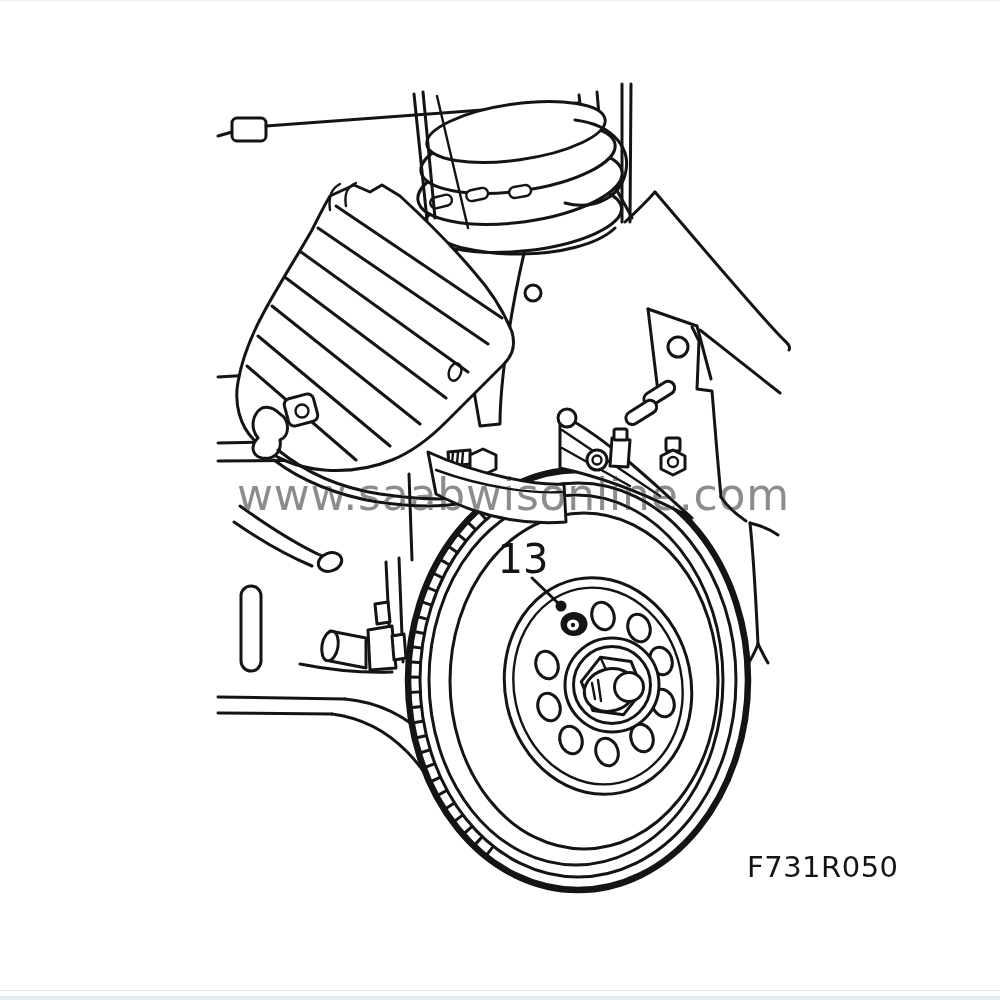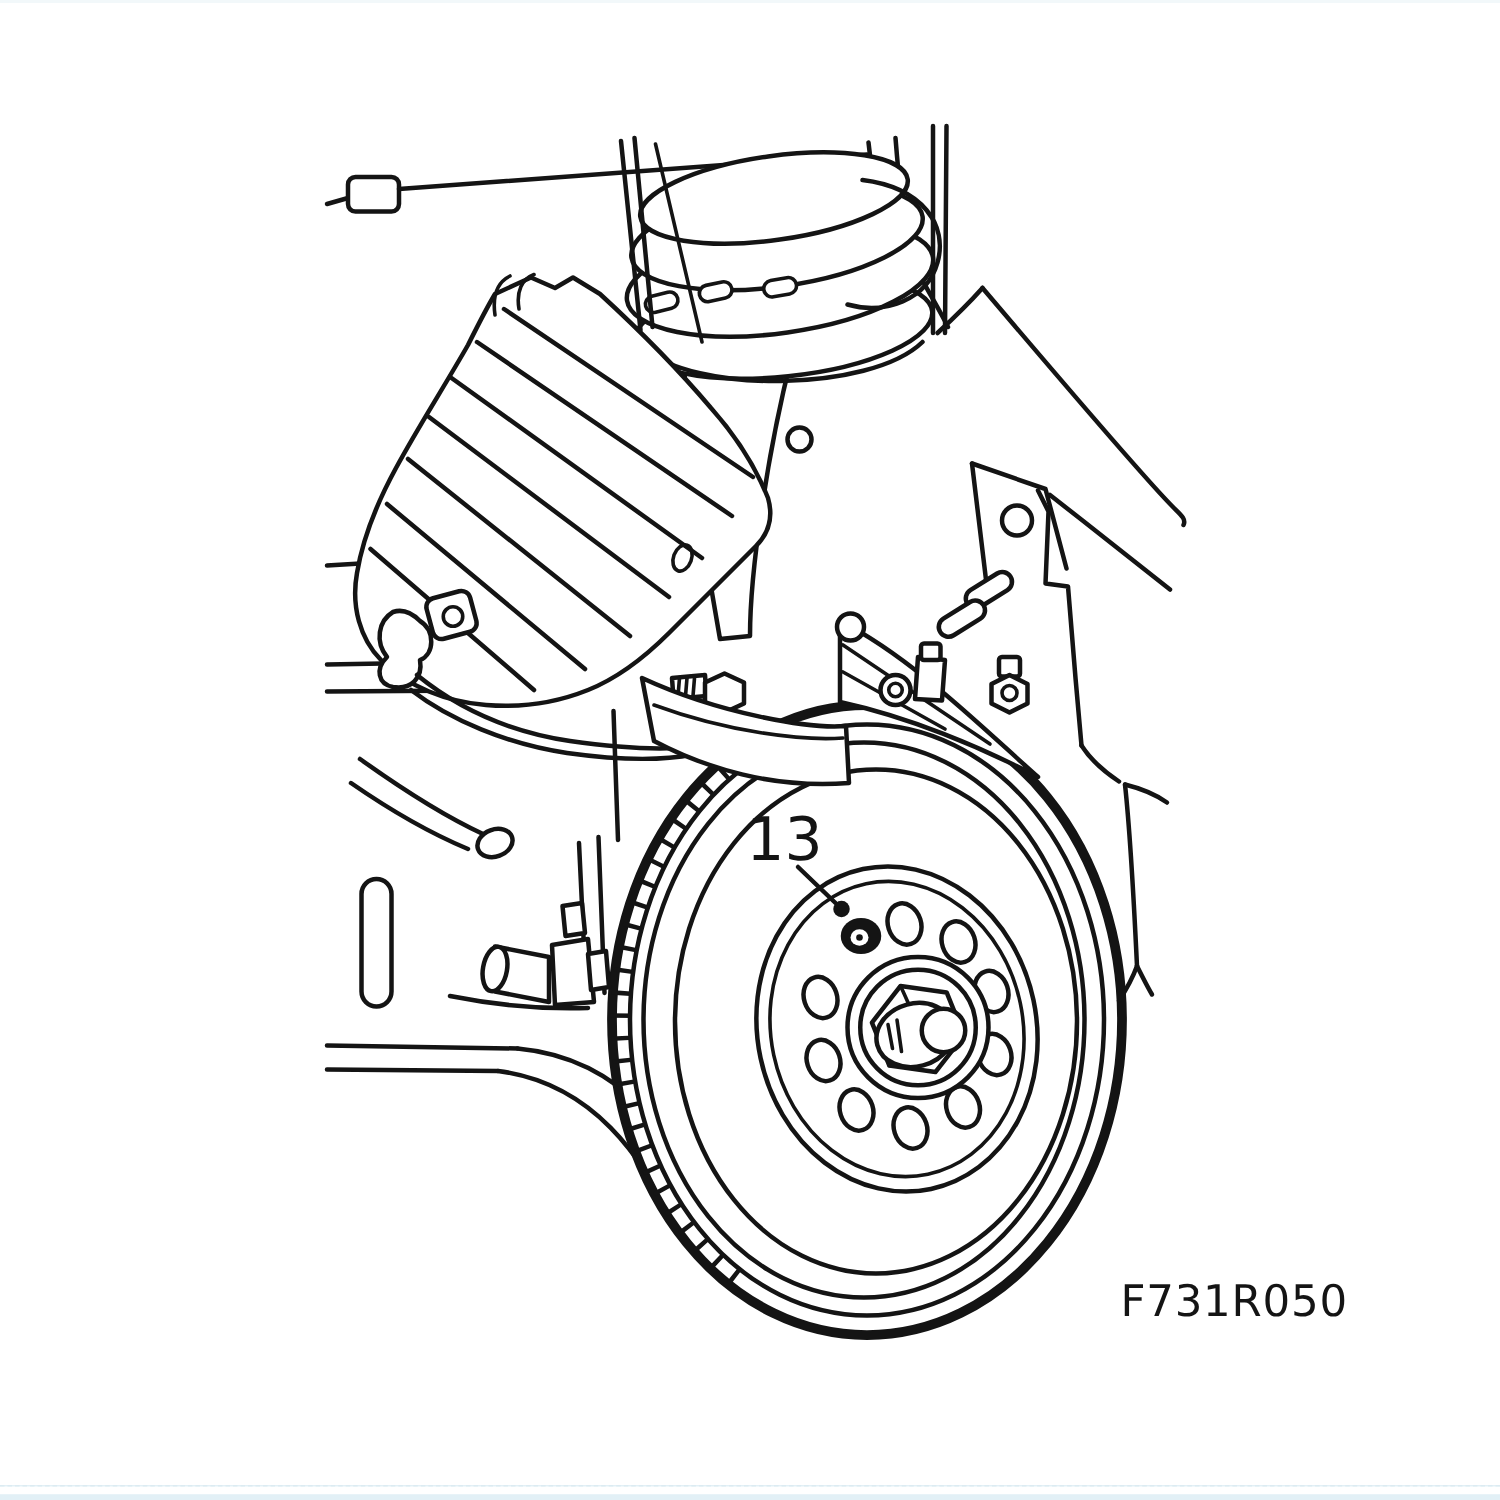--- a/index.html
+++ b/index.html
@@ -187,15 +187,16 @@
   </g>
 
   <g>
     <text class="svgtext" x="523" y="573" font-size="40" text-anchor="middle">13</text>
     <line class="ln" x1="532" y1="578" x2="557" y2="602" stroke-width="2.5"></line>
     <circle class="blk" cx="561" cy="606" r="5.5"></circle>
   </g>
   <text class="svgtext" x="747" y="877" font-size="29" letter-spacing="0.5">F731R050</text>
 </svg>
 
+<div class="watermark">www.saabwisonline.com</div>
 <div class="top-edge"></div>
 <div class="bottom-edge"></div>
 </div>
 
 </body></html>

